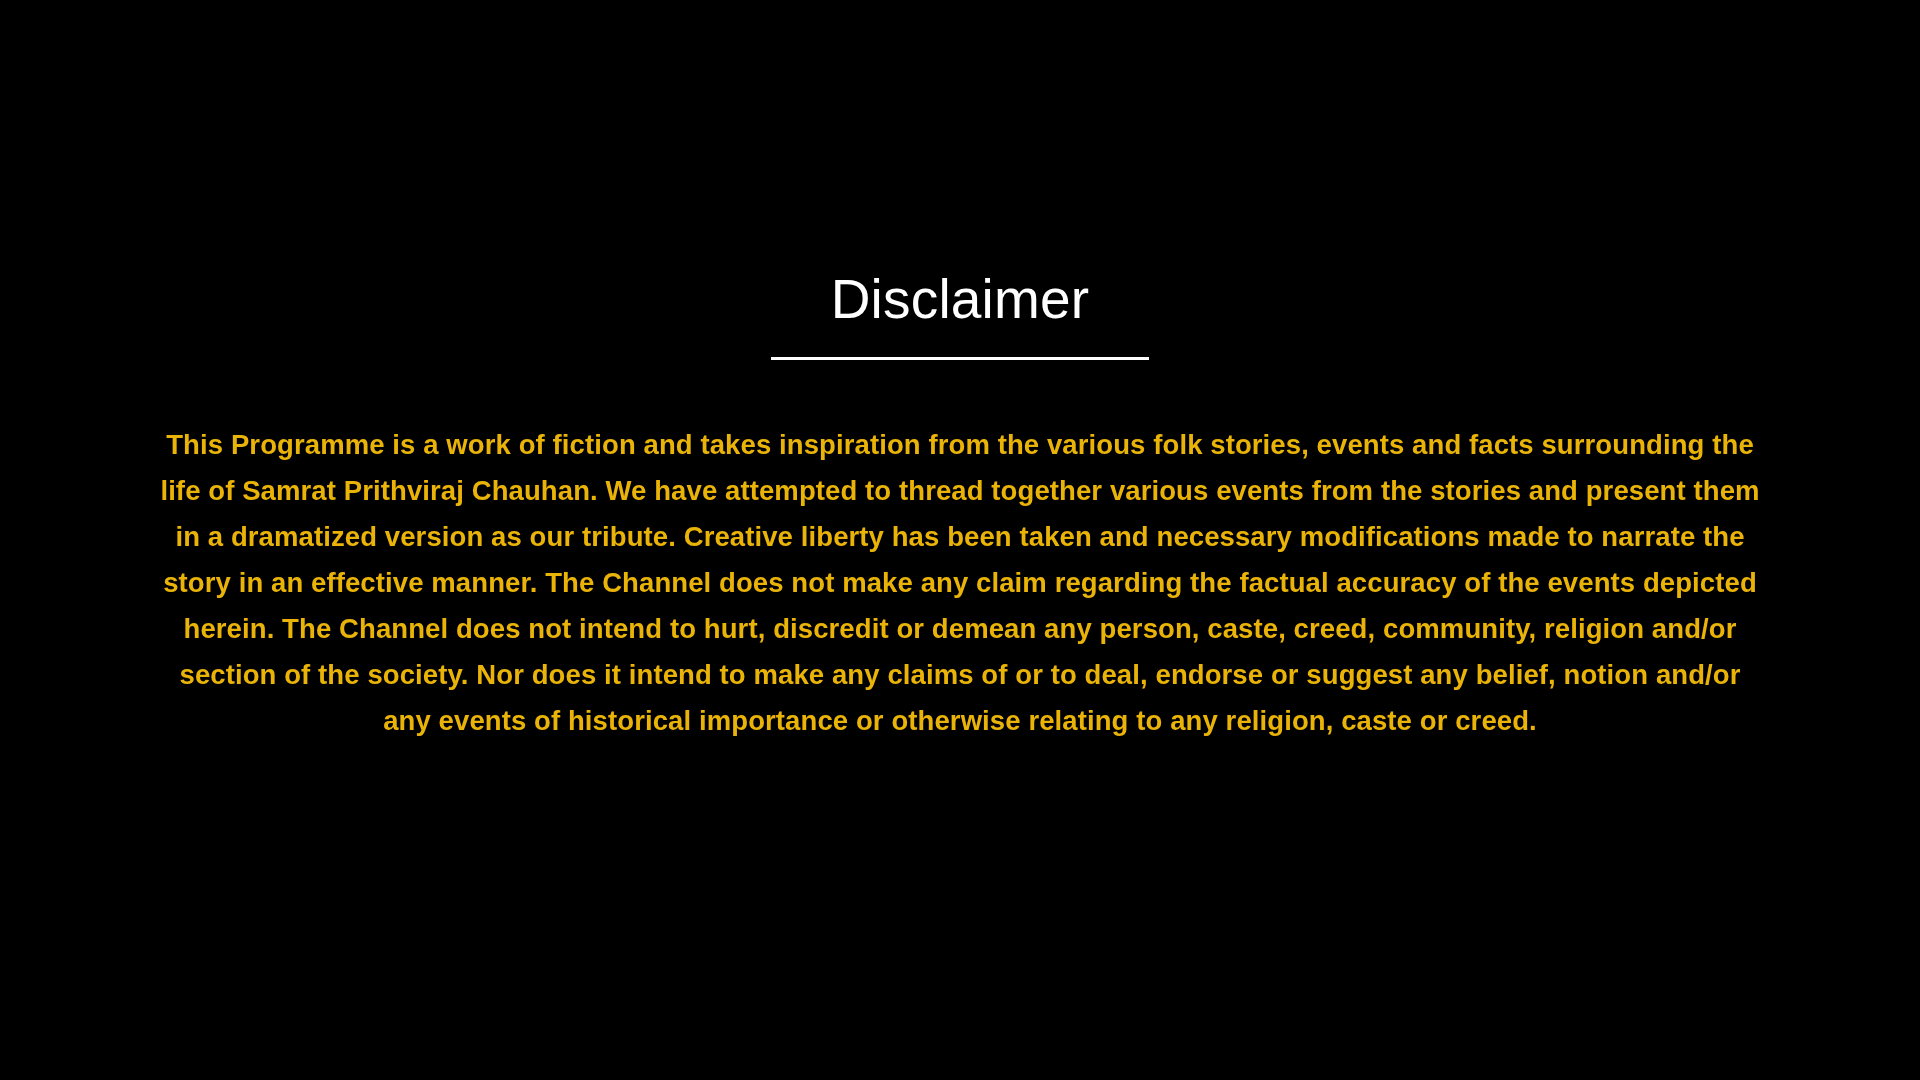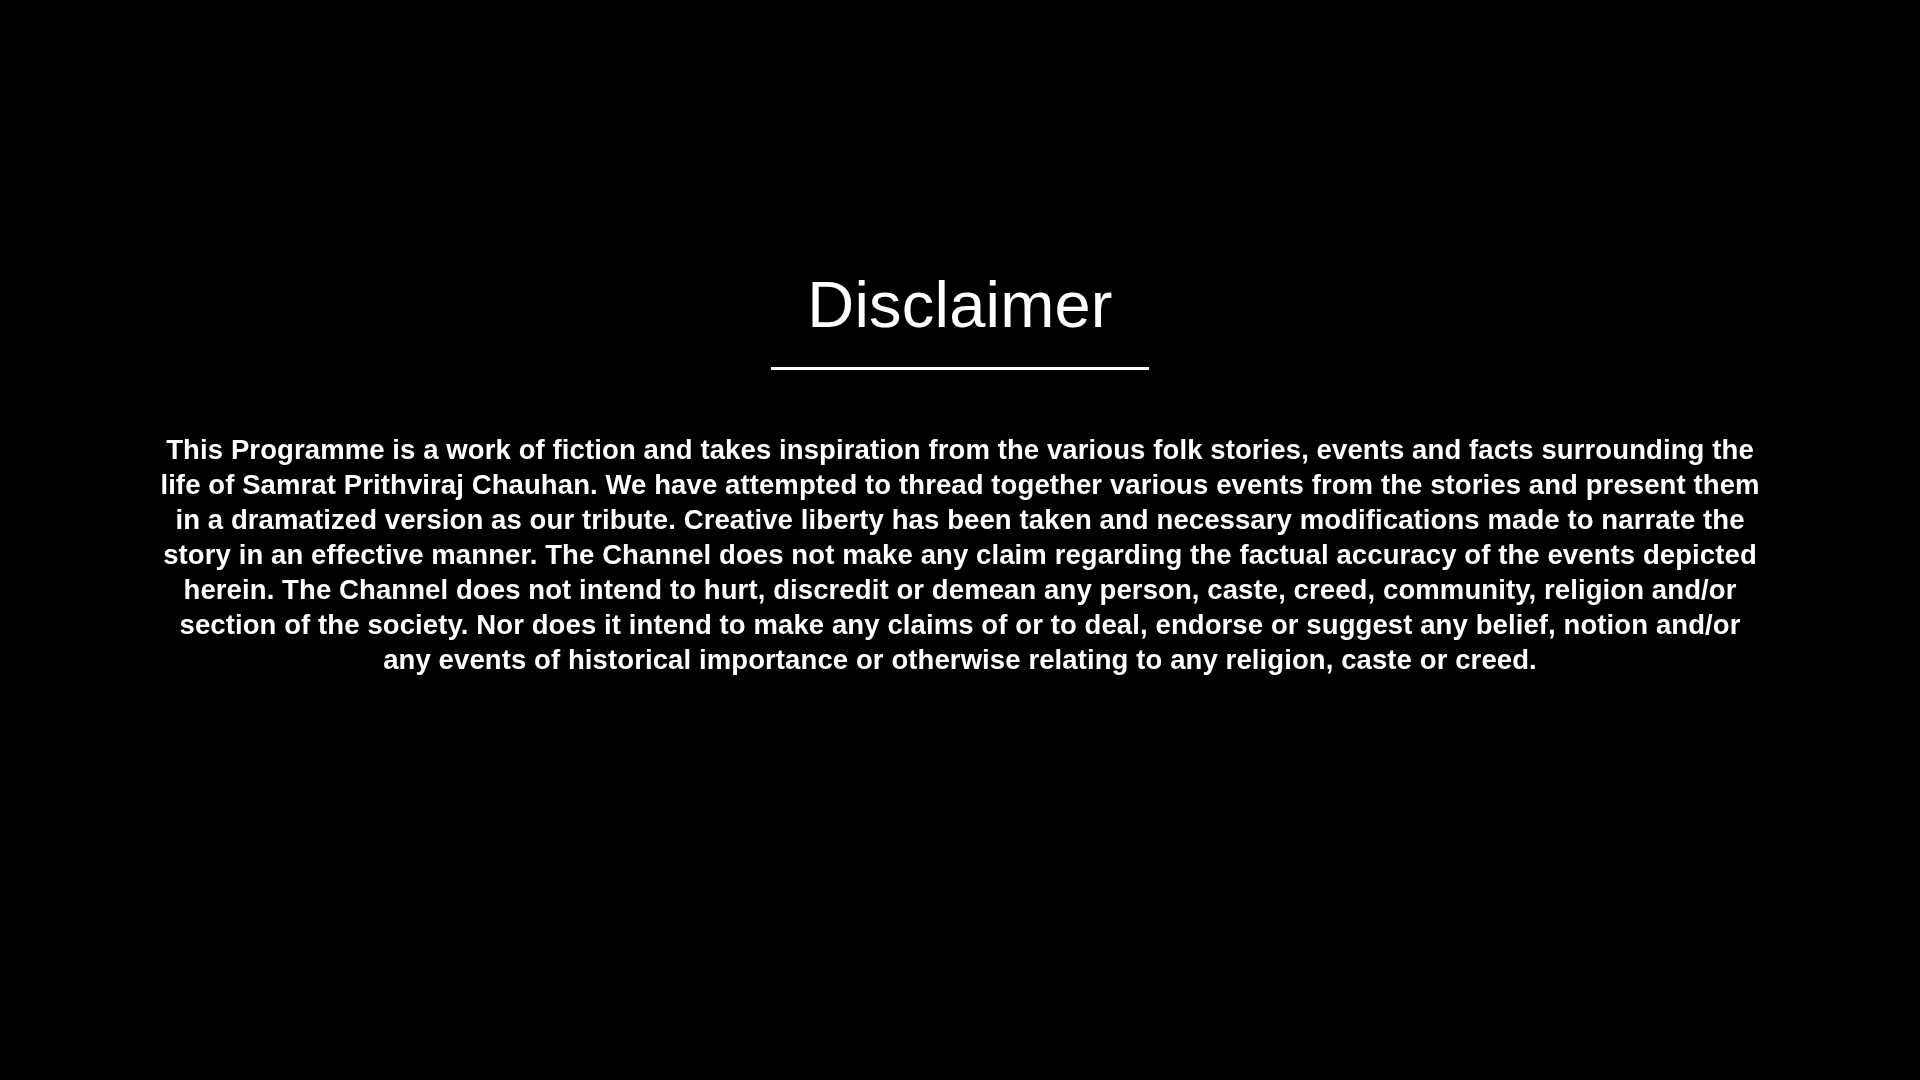--- a/index.html
+++ b/index.html
@@ -18,44 +18,44 @@
     position: relative;
     width: 1920px;
     height: 1080px;
     background: #000000;
     display: flex;
     flex-direction: column;
     align-items: center;
   }
   .title {
     margin-top: 272px;
-    font-size: 65px;
+    font-size: 55px;
     font-weight: 400;
     line-height: 1.0;
     letter-spacing: 0.2px;
     text-align: center;
     color: #ffffff;
   }
   .rule {
     width: 378px;
     height: 3px;
     background: #ffffff;
     margin-top: 30px;
   }
   .body-block {
     width: 1610px;
     margin-top: 34px;
     text-align: center;
   }
   .para {
     font-size: 27.5px;
     font-weight: 700;
-    line-height: 35px;
+    line-height: 46px;
     letter-spacing: 0.1px;
-    color: #ffffff;
+    color: #eab308;
     text-align: center;
   }
   .para + .para {
     margin-top: 35px;
   }
 </style>
 </head>
 <body>
 
 <div class="screen">

